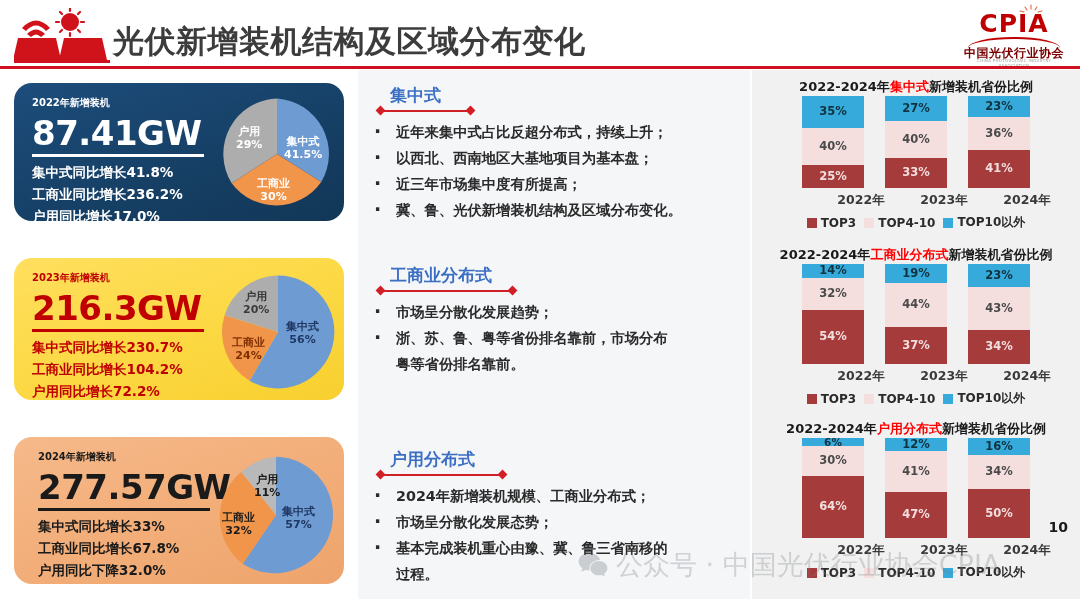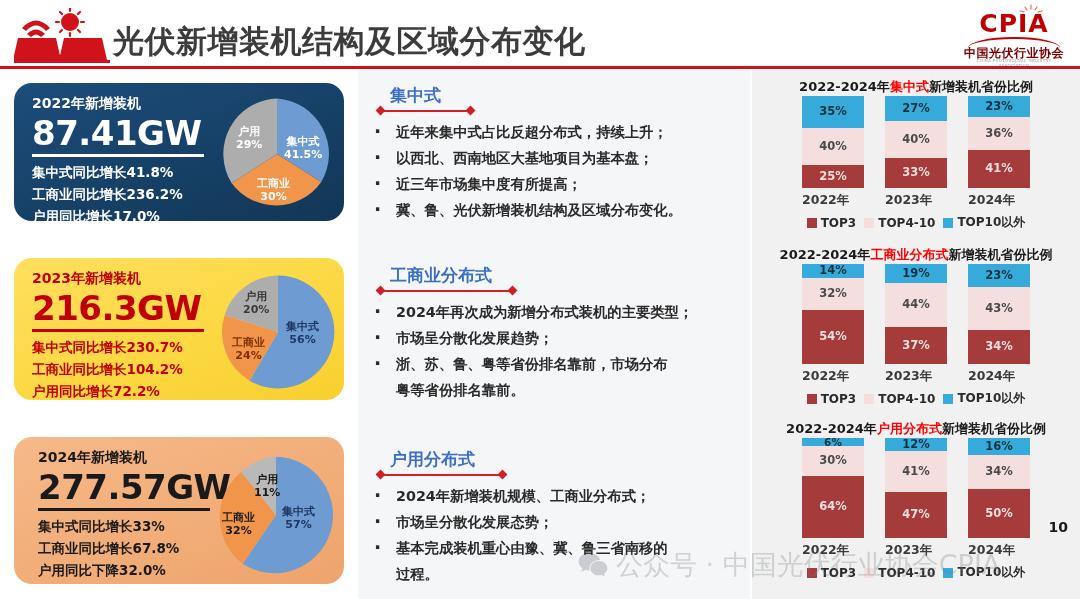--- a/index.html
+++ b/index.html
@@ -28,21 +28,21 @@
   #cpia-en { font-size: 4px; color: #999; letter-spacing: .3px; }
   #cpia-sun { position: absolute; left: 50%; top: 2px; margin-left: 4px; width: 26px; height: 12px; }
 
   
   .card { position: absolute; left: 14px; width: 330px; border-radius: 18px; overflow: hidden; }
   #card-2022 { top: 83px;  height: 138px; background: linear-gradient(160deg,#1d4d7c 0%,#164066 55%,#123757 100%); }
   #card-2023 { top: 258px; height: 142px; background: linear-gradient(160deg,#ffdf5e 0%,#fcd945 50%,#f8cf2e 100%); }
   #card-2024 { top: 437px; height: 147px; background: linear-gradient(160deg,#f6b98a 0%,#f2ad78 55%,#eea46c 100%); }
 
   .card-left { position: absolute; left: 18px; top: 10px; width: 182px; }
-  .card-year { font-size: 14px; font-weight: 700; line-height: 20px; }
+  .card-year { font-size: 10px; font-weight: 700; line-height: 20px; }
   .card-big  { font-size: 34px; font-weight: 700; line-height: 40px; letter-spacing: -.5px; }
   .card-rule { height: 2.5px; width: 172px; margin: 1px 0 4px 0; }
   .card-line { font-size: 13.5px; font-weight: 700; line-height: 22px; white-space: nowrap; }
 
   #card-2022 .card-year, #card-2022 .card-big, #card-2022 .card-line { color: #ffffff; }
   #card-2022 .card-rule { background: #ffffff; }
   #card-2023 .card-year, #card-2023 .card-big, #card-2023 .card-line { color: #c00000; }
   #card-2023 .card-rule { background: #c00000; }
   #card-2024 .card-year, #card-2024 .card-big, #card-2024 .card-line { color: #1a1a1a; }
   #card-2024 .card-rule { background: #1a1a1a; }
@@ -75,21 +75,21 @@
   .chart-title { font-size: 13px; font-weight: 700; color: #1a1a1a; text-align: center; line-height: 18px; }
   .chart-title .hl { color: #ff0000; }
   .bars { position: relative; height: 92px; }
   .bar-col { position: absolute; width: 62px; bottom: 0; }
   .seg { position: relative; width: 62px; text-align: center; font-size: 11.5px; font-weight: 700;
          line-height: 1; display: flex; align-items: center; justify-content: center; }
   .seg-top3 { background: #a63b3b; color: #f3dede; }
   .seg-top410 { background: #f4dede; color: #4a4a4a; }
   .seg-top10 { background: #36aada; color: #10333f; }
   .xlabels { position: relative; height: 20px; }
-  .xlab { position: absolute; width: 62px; text-align: left; font-size: 12.5px; font-weight: 700; color: #3a3a3a; }
+  .xlab { position: absolute; width: 62px; text-align: center; font-size: 12.5px; font-weight: 700; color: #3a3a3a; margin-left: 28px; }
   .legend { display: flex; justify-content: center; gap: 8px; margin-top: 2px; }
   .lg { display: flex; align-items: center; gap: 4px; font-size: 12px; font-weight: 700; color: #2b2b2b; }
   .sw { width: 10px; height: 10px; display: inline-block; }
 
   
   #watermark { position: absolute; left: 578px; top: 543px; width: 470px; height: 44px;
                display: flex; align-items: center; gap: 8px;
                font-size: 27px; color: rgba(120,126,134,.30); font-weight: 400;
                white-space: nowrap; pointer-events: none; }
   #wechat-icon { width: 30px; height: 26px; flex: 0 0 auto; opacity: .30; }
@@ -247,21 +247,20 @@
     </div>
 
     <div class="sec" style="top:194px">
       <div class="sec-head">工商业分布式</div>
       <div class="sec-rule">
         <div class="bar" style="width:132px"></div>
         <div class="dot" style="left:3px"></div>
         <div class="dot" style="left:135px"></div>
       </div>
       <ul class="bullets">
-        <li>2024年再次成为新增分布式装机的主要类型；</li>
         <li>市场呈分散化发展趋势；</li>
         <li>浙、苏、鲁、粤等省份排名靠前，市场分布</li>
         <li class="cont">粤等省份排名靠前。</li>
       </ul>
     </div>
 
     <div class="sec" style="top:378px">
       <div class="sec-head">户用分布式</div>
       <div class="sec-rule">
         <div class="bar" style="width:122px"></div>

